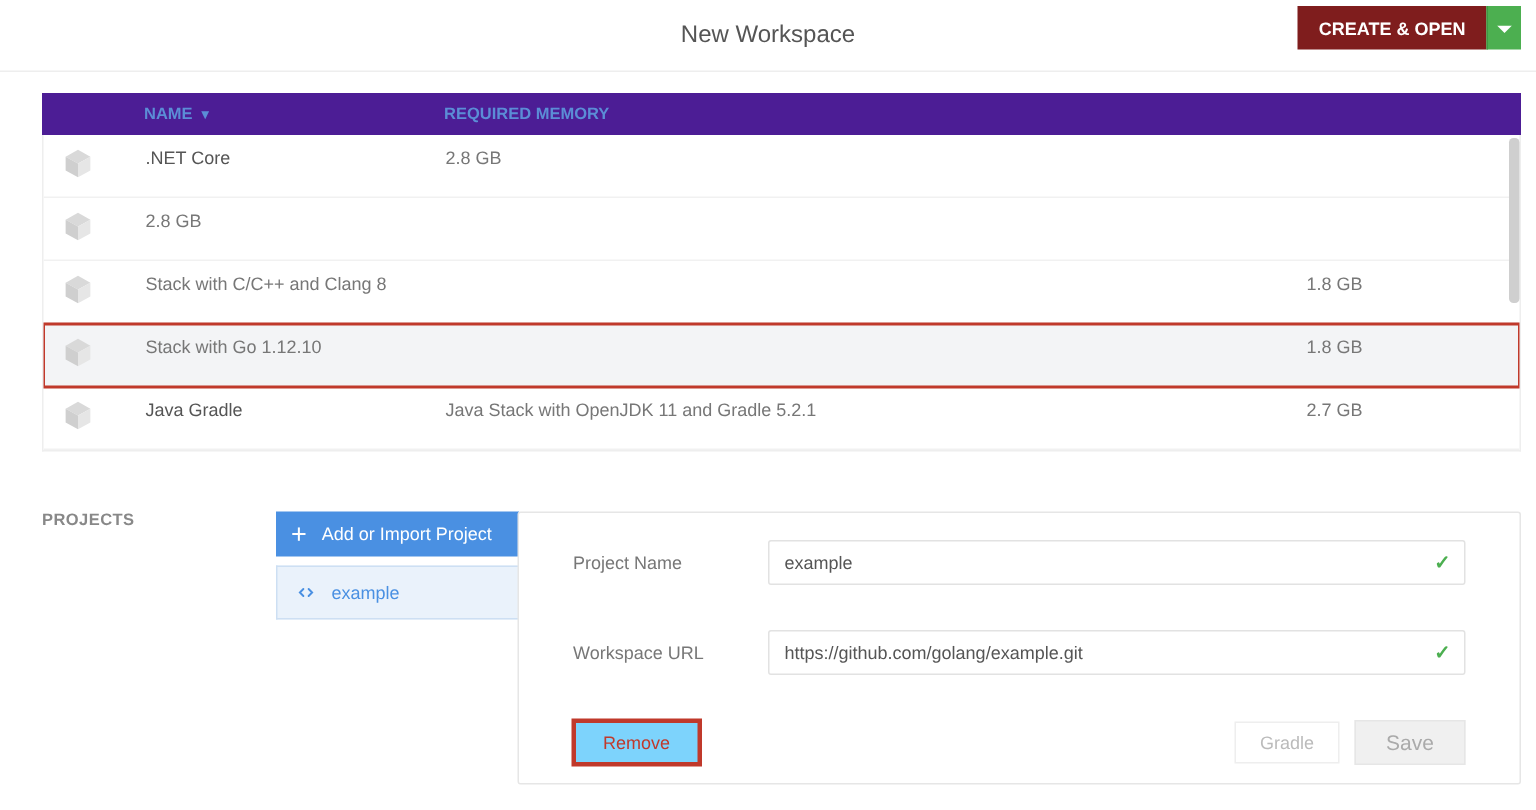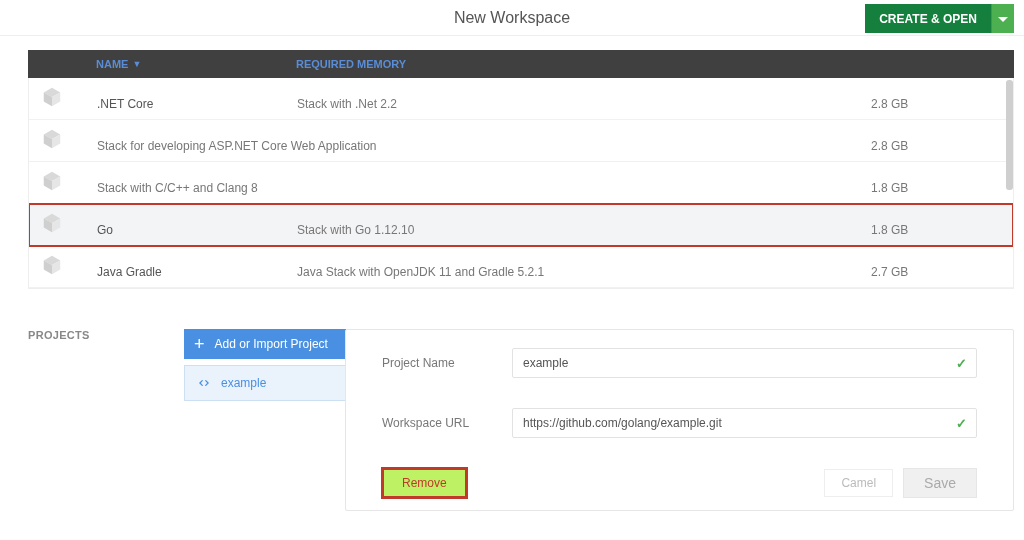--- a/index.html
+++ b/index.html
@@ -1,52 +1,52 @@
 <!DOCTYPE html>
 <html><head>
 <meta charset="utf-8">
 <style>
   * { box-sizing: border-box; margin: 0; padding: 0; }
   html, body { width: 1024px; height: 540px; font-family: -apple-system, "Helvetica Neue", Arial, sans-serif; font-size: 13px; color: #444; background: #fff; }
-  .top-bar { display: flex; align-items: center; justify-content: center; height: 36px; position: relative; border-bottom: 1px solid #eee; }
+  .top-bar { display: flex; align-items: center; justify-content: center; height: 48px; position: relative; border-bottom: 1px solid #eee; }
   .page-title { font-size: 16px; color: #555; font-weight: 400; }
   .create-group { position: absolute; right: 10px; top: 4px; display: flex; }
-  .btn-create { background: #15803d; color: #fff; font-weight: 700; font-size: 12px; padding: 7px 14px; border: none; cursor: pointer; }
+  .btn-create { background: #7f1d1d; color: #fff; font-weight: 700; font-size: 12px; padding: 7px 14px; border: none; cursor: pointer; }
   .btn-create-dd { background: #4CAF50; color: #fff; border: none; border-left: 1px solid #3e9a42; padding: 7px 6px; cursor: pointer; }
   .section { display: flex; padding: 14px 10px 10px 28px; }
   .side-label { width: 156px; font-size: 11px; font-weight: 700; color: #888; letter-spacing: .3px; display: flex; align-items: flex-start; gap: 6px; }
   .help-badge { background: #bbb; color: #fff; font-size: 10px; width: 14px; height: 14px; border-radius: 2px; display: inline-flex; align-items: center; justify-content: center; }
   .stack-wrap { flex: 1; position: relative; }
-  .stack-header { display: flex; background: #404040; color: #5b8dd6; font-size: 11px; font-weight: 600; padding: 8px 12px; }
+  .stack-header { display: flex; background: #4c1d95; color: #5b8dd6; font-size: 11px; font-weight: 600; padding: 8px 12px; }
   .col-icon { width: 56px; }
   .col-name { width: 200px; display: flex; align-items: center; gap: 4px; }
   .col-desc { flex: 1; }
   .col-mem { width: 130px; text-align: left; }
   .stack-body { max-height: 232px; overflow-y: auto; border: 1px solid #eee; border-top: none; }
-  .stack-row { display: flex; align-items: flex-end; padding: 8px 12px; border-bottom: 1px solid #f1f1f1; color: #777; font-size: 12px; cursor: pointer; }
+  .stack-row { display: flex; align-items: flex-start; padding: 8px 12px; border-bottom: 1px solid #f1f1f1; color: #777; font-size: 12px; cursor: pointer; }
   .stack-row .col-name { color: #555; }
   .stack-row.selected { background: #f3f4f6; }
   .hl { outline: 2px solid #c0392b; outline-offset: -1px; }
   .stack-icon { width: 22px; height: 22px; }
   .scrollbar-fake { position: absolute; right: 1px; top: 30px; width: 7px; height: 110px; background: #cfcfcf; border-radius: 3px; }
   
   .projects-section { display: flex; padding: 30px 10px 0 28px; gap: 0; }
   .proj-side { width: 162px; }
   .btn-add { background: #4a90e2; color: #fff; width: 162px; padding: 8px 10px; font-size: 12px; display: flex; align-items: center; gap: 10px; border: none; cursor: pointer; text-align: left; line-height: 14px; }
   .btn-add .plus { font-size: 18px; font-weight: 400; }
   .proj-tab { margin-top: 6px; width: 162px; padding: 10px 12px; background: #eaf2fb; color: #4a90e2; border: 1px solid #cddff3; border-right: none; display: flex; align-items: center; gap: 10px; font-size: 12px; cursor: pointer; }
   .proj-tab svg { width: 14px; height: 14px; }
   .proj-panel { flex: 1; border: 1px solid #e6e6e6; border-radius: 2px; padding: 18px 36px 12px 36px; margin-left: -1px; min-height: 170px; display: flex; flex-direction: column; }
   .field-row { display: flex; align-items: center; margin-bottom: 30px; }
   .field-label { width: 130px; font-size: 12px; color: #777; }
   .field-input-wrap { flex: 1; position: relative; }
   .field-input { width: 100%; padding: 7px 30px 7px 10px; border: 1px solid #e2e2e2; font-size: 12px; color: #555; border-radius: 2px; }
   .valid-mark { position: absolute; right: 10px; top: 50%; transform: translateY(-50%); color: #4CAF50; font-weight: 700; }
   .panel-footer { display: flex; align-items: center; margin-top: auto; }
-  .btn-remove { color: #c0392b; background: #bef264; border: 2px solid #c0392b; padding: 6px 18px; font-size: 12px; cursor: pointer; }
+  .btn-remove { color: #c0392b; background: #7dd3fc; border: 2px solid #c0392b; padding: 6px 18px; font-size: 12px; cursor: pointer; }
   .btn-cancel { margin-left: auto; color: #bbb; background: #fff; border: 1px solid #eee; padding: 6px 16px; font-size: 12px; cursor: pointer; }
   .btn-save { margin-left: 10px; color: #aaa; background: #f0f0f0; border: 1px solid #e6e6e6; padding: 6px 20px; font-size: 14px; cursor: not-allowed; }
   .sort-caret { font-size: 9px; color: #5b8dd6; }
 </style>
 </head>
 <body>
 
 <div class="top-bar">
   <div class="page-title">New Workspace</div>
   <div class="create-group">
@@ -70,48 +70,45 @@
       <div class="col-mem">REQUIRED MEMORY</div>
     </div>
     <div class="stack-body" id="stack-body">
         <div class="stack-row">
           <div class="col-icon"><svg class="stack-icon" viewBox="0 0 24 24">
               <path d="M12 2 L21 7 L12 12 L3 7 Z" fill="#d9d9d9"></path>
               <path d="M3 7 L12 12 L12 22 L3 17 Z" fill="#cfcfcf"></path>
               <path d="M21 7 L12 12 L12 22 L21 17 Z" fill="#e6e6e6"></path>
             </svg></div>
           <div class="col-name">.NET Core</div>
-          <div class="col-desc">Stack with .Net 2.2</div>
           <div class="col-mem">2.8 GB</div>
         </div>
         <div class="stack-row">
           <div class="col-icon"><svg class="stack-icon" viewBox="0 0 24 24">
               <path d="M12 2 L21 7 L12 12 L3 7 Z" fill="#d9d9d9"></path>
               <path d="M3 7 L12 12 L12 22 L3 17 Z" fill="#cfcfcf"></path>
               <path d="M21 7 L12 12 L12 22 L21 17 Z" fill="#e6e6e6"></path>
             </svg></div>
-          <div class="col-desc">Stack for developing ASP.NET Core Web Application</div>
           <div class="col-mem">2.8 GB</div>
         </div>
         <div class="stack-row">
           <div class="col-icon"><svg class="stack-icon" viewBox="0 0 24 24">
               <path d="M12 2 L21 7 L12 12 L3 7 Z" fill="#d9d9d9"></path>
               <path d="M3 7 L12 12 L12 22 L3 17 Z" fill="#cfcfcf"></path>
               <path d="M21 7 L12 12 L12 22 L21 17 Z" fill="#e6e6e6"></path>
             </svg></div>
           <div class="col-desc">Stack with C/C++ and Clang 8</div>
           <div class="col-mem">1.8 GB</div>
         </div>
         <div class="stack-row selected hl">
           <div class="col-icon"><svg class="stack-icon" viewBox="0 0 24 24">
               <path d="M12 2 L21 7 L12 12 L3 7 Z" fill="#d9d9d9"></path>
               <path d="M3 7 L12 12 L12 22 L3 17 Z" fill="#cfcfcf"></path>
               <path d="M21 7 L12 12 L12 22 L21 17 Z" fill="#e6e6e6"></path>
             </svg></div>
-          <div class="col-name">Go</div>
           <div class="col-desc">Stack with Go 1.12.10</div>
           <div class="col-mem">1.8 GB</div>
         </div>
         <div class="stack-row">
           <div class="col-icon"><svg class="stack-icon" viewBox="0 0 24 24">
               <path d="M12 2 L21 7 L12 12 L3 7 Z" fill="#d9d9d9"></path>
               <path d="M3 7 L12 12 L12 22 L3 17 Z" fill="#cfcfcf"></path>
               <path d="M21 7 L12 12 L12 22 L21 17 Z" fill="#e6e6e6"></path>
             </svg></div>
           <div class="col-name">Java Gradle</div>
@@ -147,17 +144,17 @@
     </div>
     <div class="field-row">
       <div class="field-label">Workspace URL</div>
       <div class="field-input-wrap">
         <input class="field-input" value="https://github.com/golang/example.git" style="">
         <span class="valid-mark">✓</span>
       </div>
     </div>
     <div class="panel-footer">
       <button class="btn-remove hl">Remove</button>
-      <button class="btn-cancel">Camel</button>
+      <button class="btn-cancel">Gradle</button>
       <button class="btn-save">Save</button>
     </div>
   </div>
 </div>
 
 </body></html>

